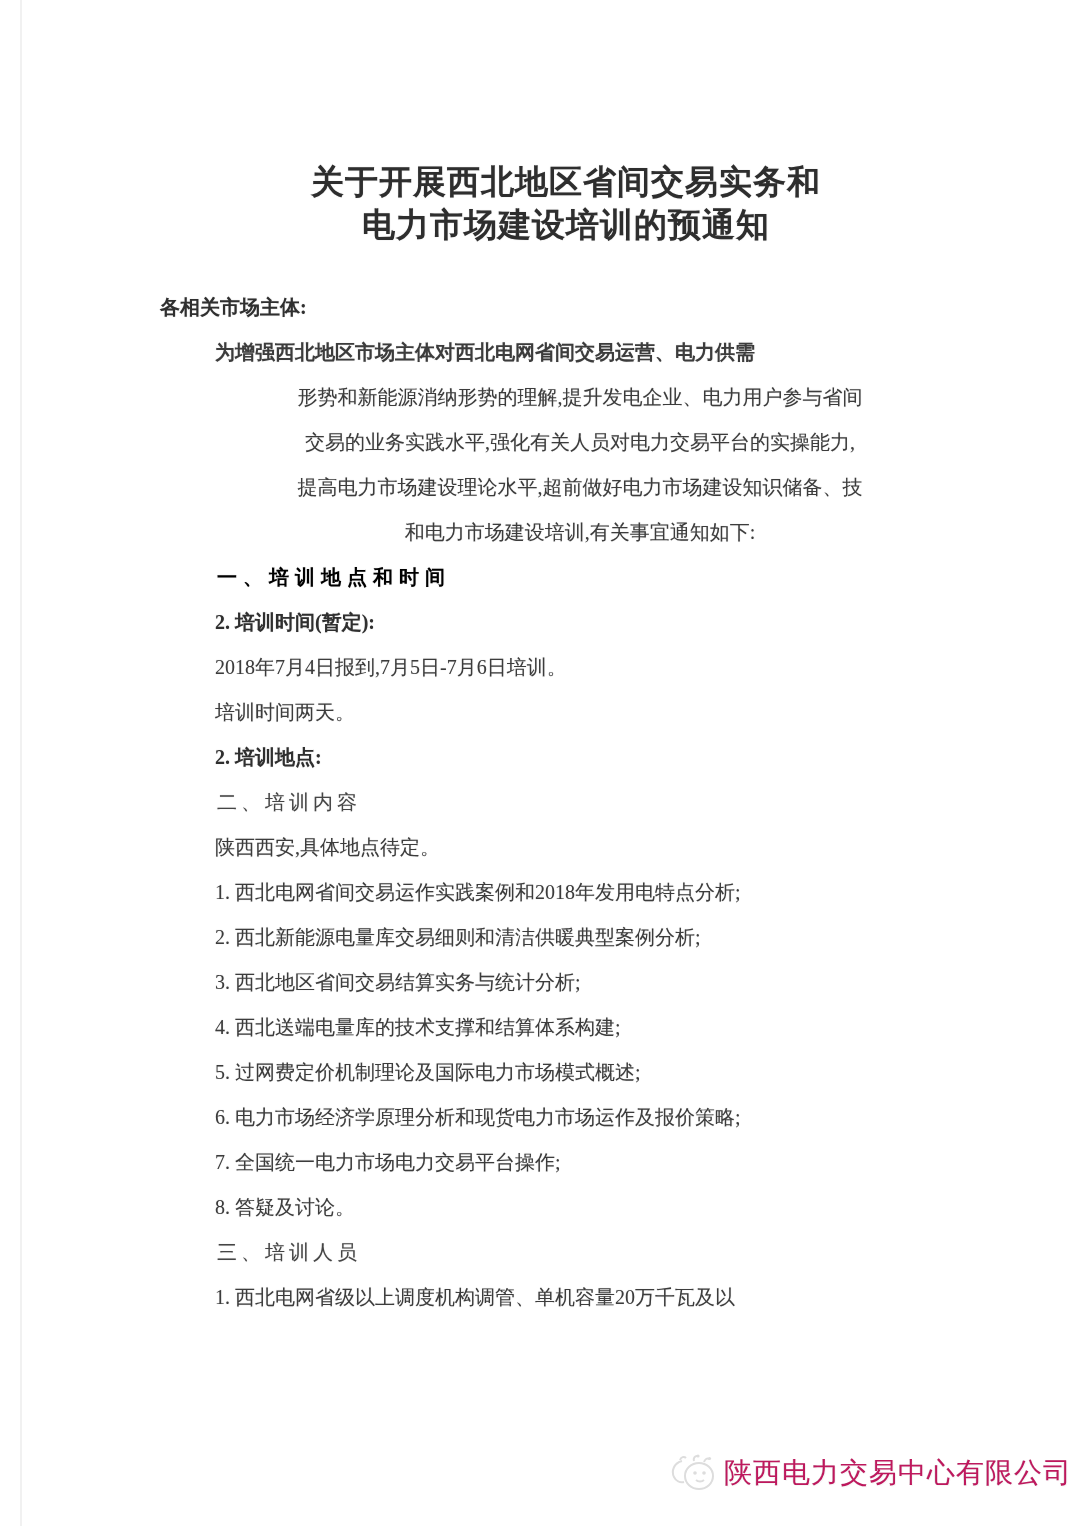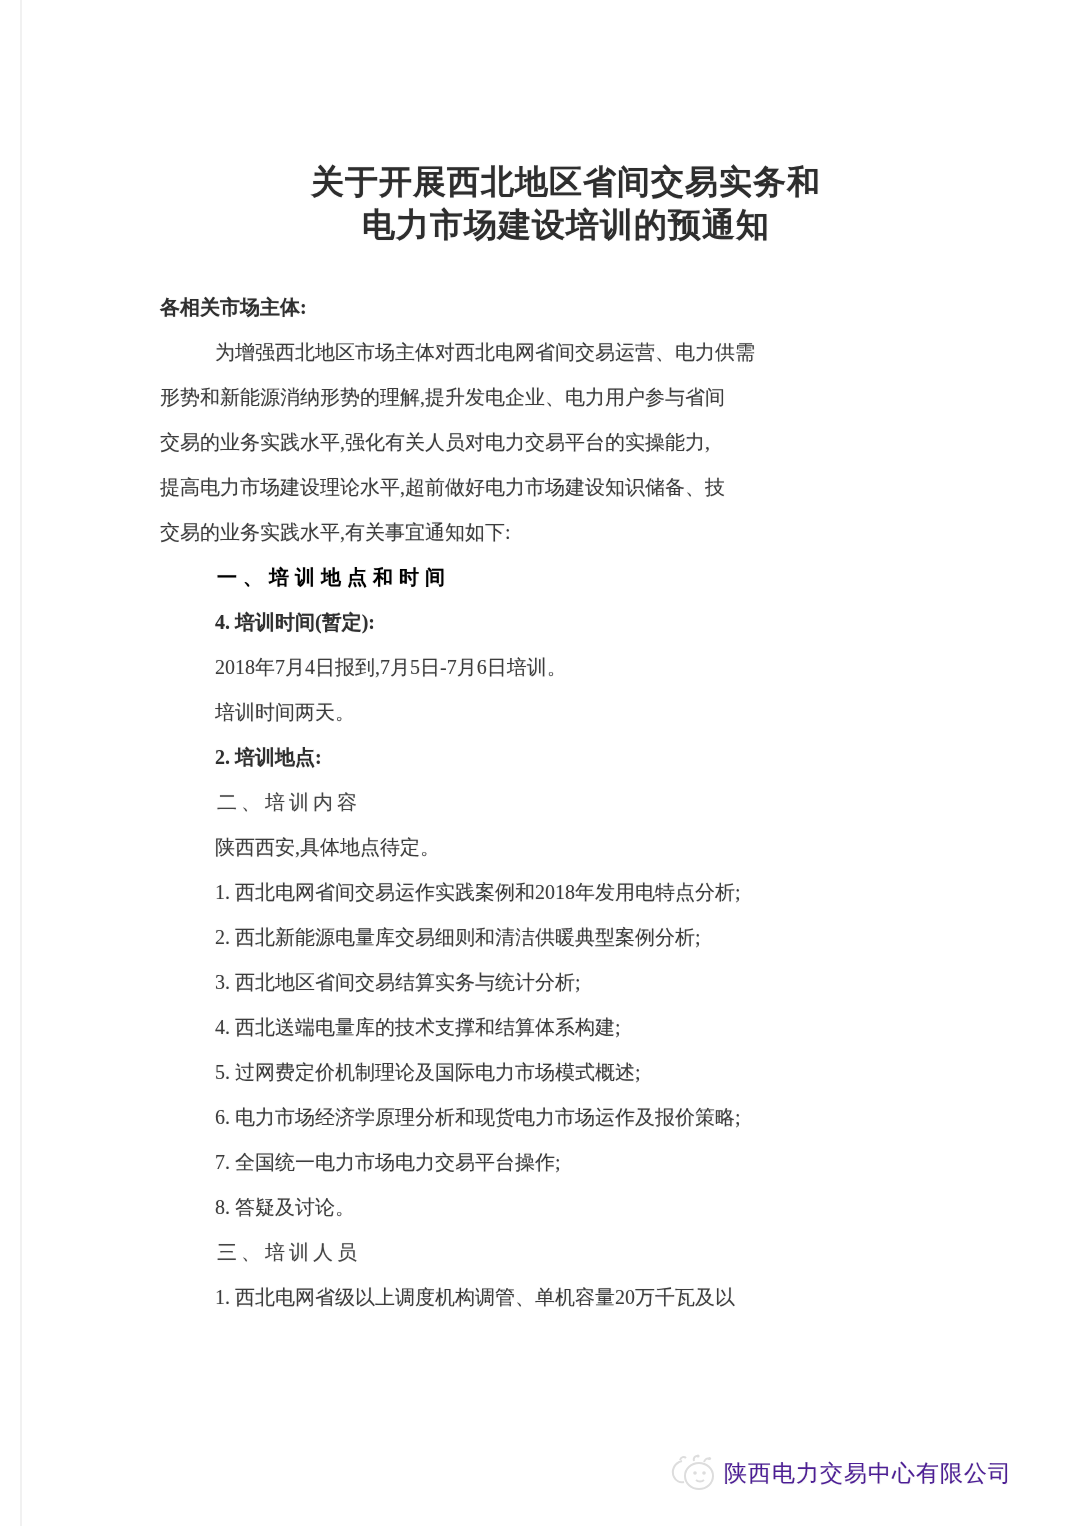--- a/index.html
+++ b/index.html
@@ -40,38 +40,38 @@
   }
   .doc-line {
     height: 45px;
     line-height: 45px;
     font-size: 20px;
     white-space: nowrap;
     color: #3c3c3c;
     text-shadow: 0 0 1px rgba(70,70,70,0.30);
   }
   .doc-line.salutation { font-weight: 700; color: #2f2f2f; }
-  .doc-line.para-first { padding-left: 55px; }
-  .doc-line.para-cont { padding-left: 0; }
+  .doc-line.para-first { padding-left: 55px; font-weight: bold; }
+  .doc-line.para-cont { padding-left: 0; text-align: center; }
   .doc-line.section-bold { padding-left: 57px; font-weight: 700; letter-spacing: 6px; color: #000000; }
   .doc-line.heading { padding-left: 55px; font-weight: 700; color: #2f2f2f; }
   .doc-line.section { padding-left: 57px; letter-spacing: 4px; color: #454545; }
   .doc-line.item { padding-left: 55px; }
   .footer-watermark {
     position: absolute;
     left: 668px; top: 1444px;
     height: 58px;
     display: flex;
     align-items: center;
   }
   .logo-icon { width: 50px; height: 44px; margin-right: 6px; }
   .company-name {
-    font-size: 23px;
+    font-size: 28px;
     letter-spacing: 1px;
-    color: #4c1d95;
+    color: #be185d;
     white-space: nowrap;
     text-shadow: 1px 1px 0 #f7f7f7, -0.5px -0.5px 0 #d6d6d6;
     font-family: Liberation Mono, monospace;
   }
 </style>
 </head>
 <body>
 
 <div class="page">
 
@@ -81,23 +81,23 @@
     <div>关于开展西北地区省间交易实务和</div>
     <div>电力市场建设培训的预通知</div>
   </div>
 
   <div class="doc-body">
       <div class="doc-line salutation">各相关市场主体:</div>
       <div class="doc-line para-first">为增强西北地区市场主体对西北电网省间交易运营、电力供需</div>
       <div class="doc-line para-cont">形势和新能源消纳形势的理解,提升发电企业、电力用户参与省间</div>
       <div class="doc-line para-cont">交易的业务实践水平,强化有关人员对电力交易平台的实操能力,</div>
       <div class="doc-line para-cont">提高电力市场建设理论水平,超前做好电力市场建设知识储备、技</div>
-      <div class="doc-line para-cont">交易的业务实践水平,有关事宜通知如下:</div>
+      <div class="doc-line para-cont">和电力市场建设培训,有关事宜通知如下:</div>
       <div class="doc-line section-bold">一、培训地点和时间</div>
-      <div class="doc-line heading">4. 培训时间(暂定):</div>
+      <div class="doc-line heading">2. 培训时间(暂定):</div>
       <div class="doc-line item">2018年7月4日报到,7月5日-7月6日培训。</div>
       <div class="doc-line item">培训时间两天。</div>
       <div class="doc-line heading">2. 培训地点:</div>
       <div class="doc-line section">二、培训内容</div>
       <div class="doc-line item">陕西西安,具体地点待定。</div>
       <div class="doc-line item">1. 西北电网省间交易运作实践案例和2018年发用电特点分析;</div>
       <div class="doc-line item">2. 西北新能源电量库交易细则和清洁供暖典型案例分析;</div>
       <div class="doc-line item">3. 西北地区省间交易结算实务与统计分析;</div>
       <div class="doc-line item">4. 西北送端电量库的技术支撑和结算体系构建;</div>
       <div class="doc-line item">5. 过网费定价机制理论及国际电力市场模式概述;</div>

